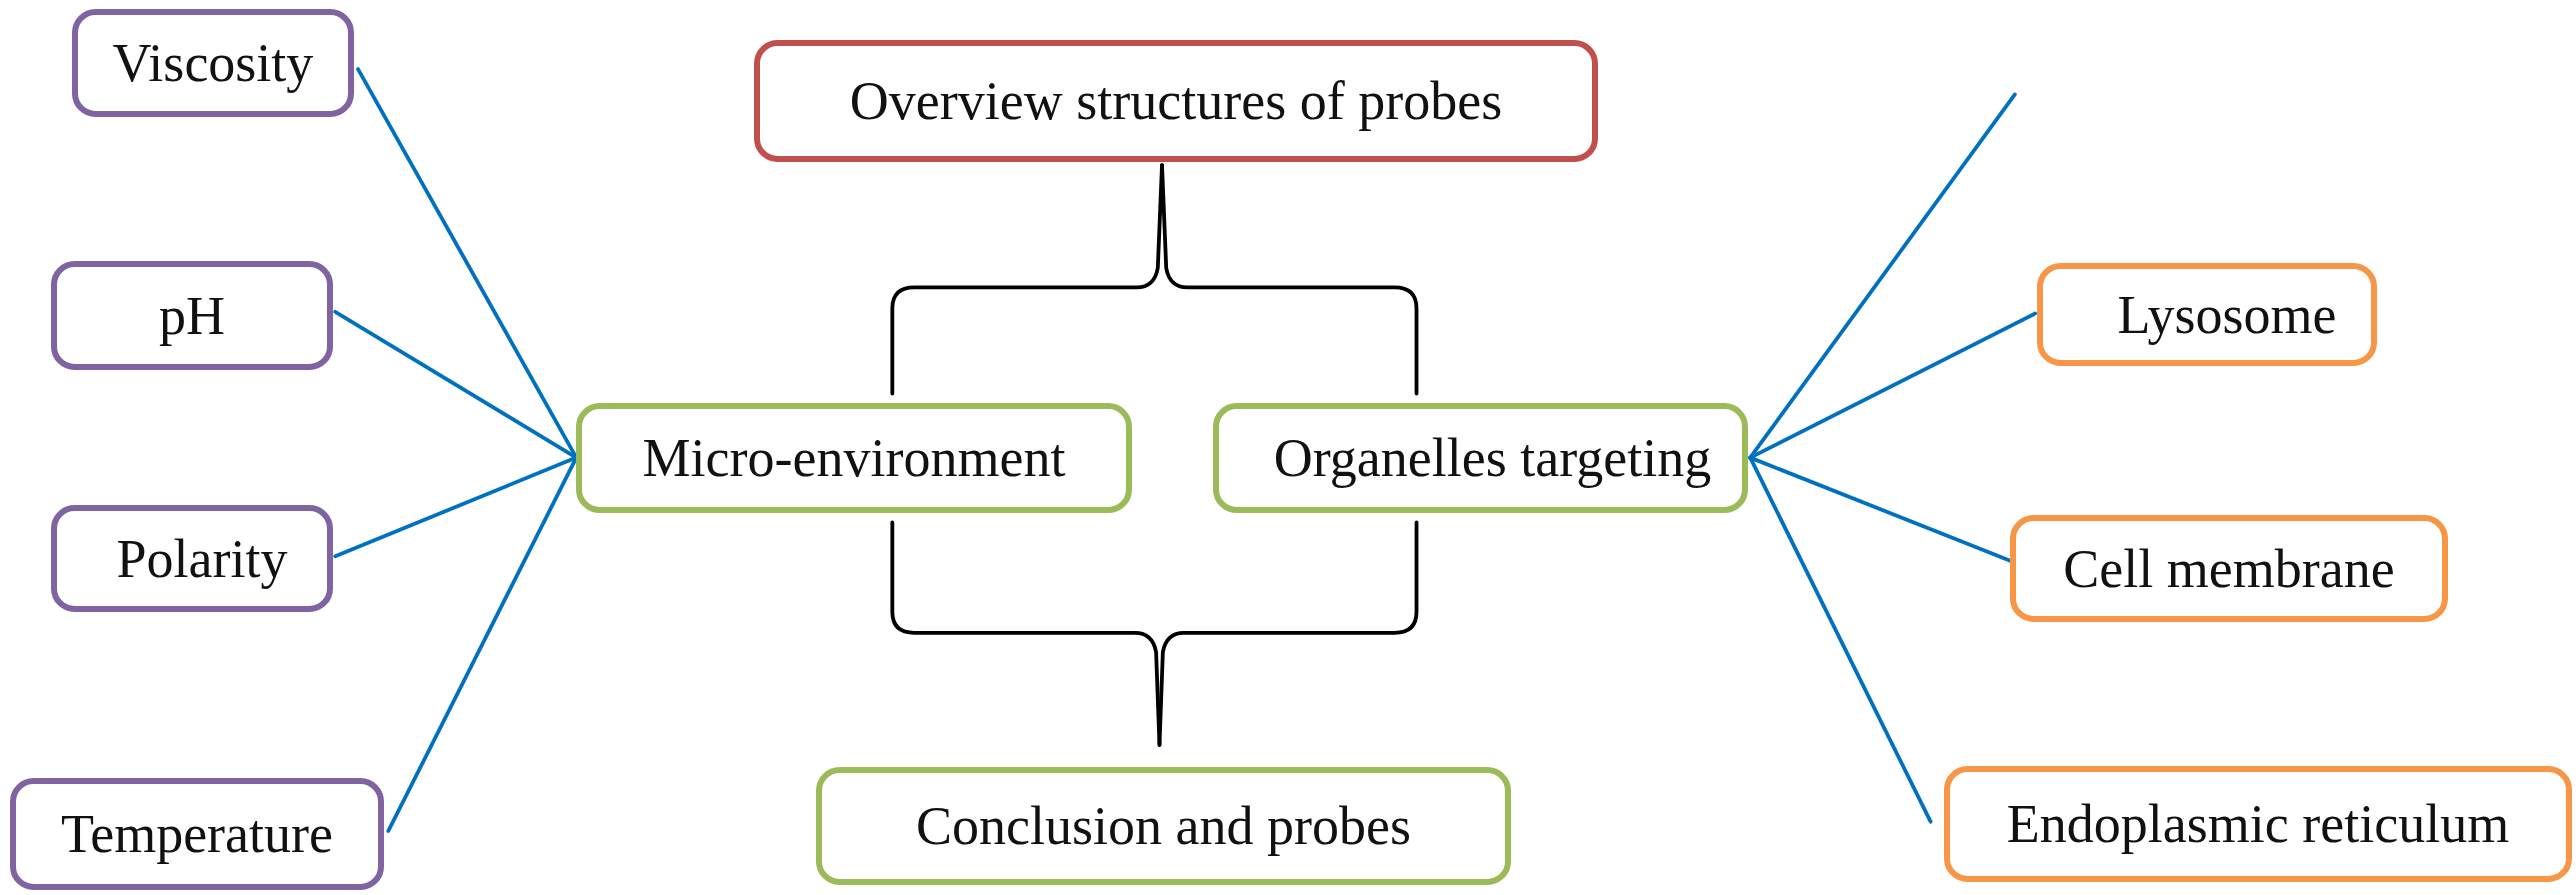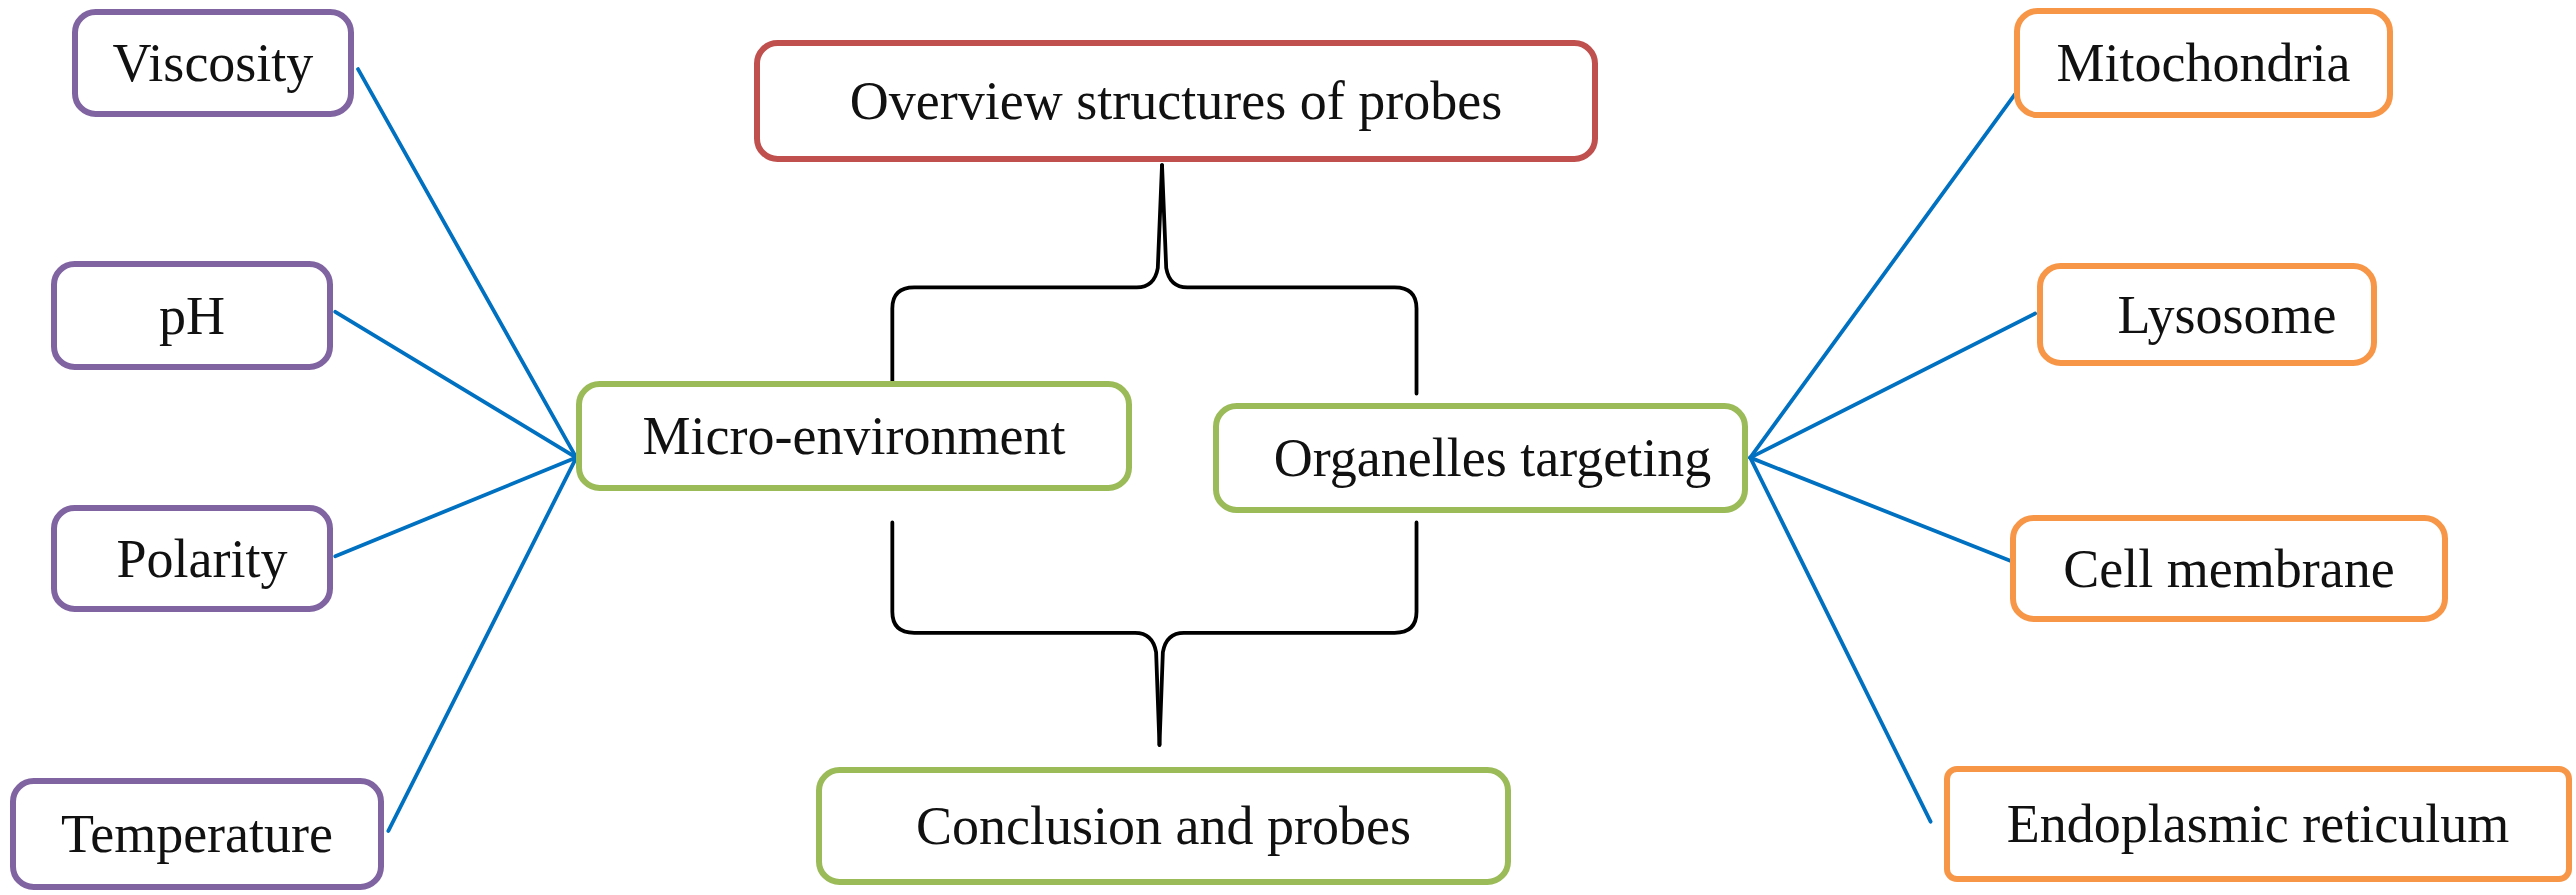--- a/index.html
+++ b/index.html
@@ -56,29 +56,29 @@
   .node-orange { border-color: var(--c-orange, #F79646); }
 
   
   #node-viscosity    { left:  72px; top:  9.3px; width: 282px; height: 108px; }
   #node-ph           { left:  51px; top: 261px; width: 282px; height: 109px; }
   #node-polarity     { left:  51px; top: 505px; width: 282px; height: 107px; padding-left: 20px; }
   #node-temperature  { left:  10px; top: 778px; width: 374px; height: 112px; }
 
   
   #node-overview     { left: 754px; top:  40px; width: 844px; height: 122px; }
-  #node-micro        { left: 576px; top: 381px; width: 556px;  height: 110px; }
+  #node-micro        { left: 576px; top: 403px; width: 556px;  height: 110px; }
   #node-organelles   { left: 1213px; top: 403px; width: 535px; height: 110px; padding-left: 24px; }
   #node-conclusion   { left: 816px; top: 767px; width: 695px;  height: 118px; }
 
   
   #node-mitochondria { left: 2014px; top:  8.4px; width: 379px; height: 110px; }
   #node-lysosome     { left: 2037px; top: 263px; width: 340px; height: 103px; padding-left: 40px; }
   #node-cellmembrane { left: 2010px; top: 515px; width: 438px; height: 107px; }
-  #node-er           { left: 1944px; top: 766px; width: 628px; height: 116px; border-radius: 13px; }
+  #node-er           { left: 1944px; top: 766px; width: 628px; height: 116px; }
 </style>
 </head>
 <body>
 
 <div id="canvas">
 
   <svg id="connector-layer" viewBox="0 0 3055 1062" xmlns="http://www.w3.org/2000/svg">
 
     <line class="blue-line" x1="683" y1="543" x2="424" y2="82"></line>
     <line class="blue-line" x1="683" y1="543" x2="397" y2="370"></line>
@@ -106,21 +106,20 @@
   <div class="node node-green" id="node-conclusion">Conclusion and probes</div>
 
   <div class="node node-purple" id="node-viscosity">Viscosity</div>
 
   <div class="node node-purple" id="node-ph">pH</div>
 
   <div class="node node-purple" id="node-polarity">Polarity</div>
 
   <div class="node node-purple" id="node-temperature">Temperature</div>
 
-  <div class="node node-orange" id="node-mitochondria">Mitochondria</div>
 
   <div class="node node-orange" id="node-lysosome">Lysosome</div>
 
   <div class="node node-orange" id="node-cellmembrane">Cell membrane</div>
 
   <div class="node node-orange" id="node-er">Endoplasmic reticulum</div>
 
 </div>
 
 

